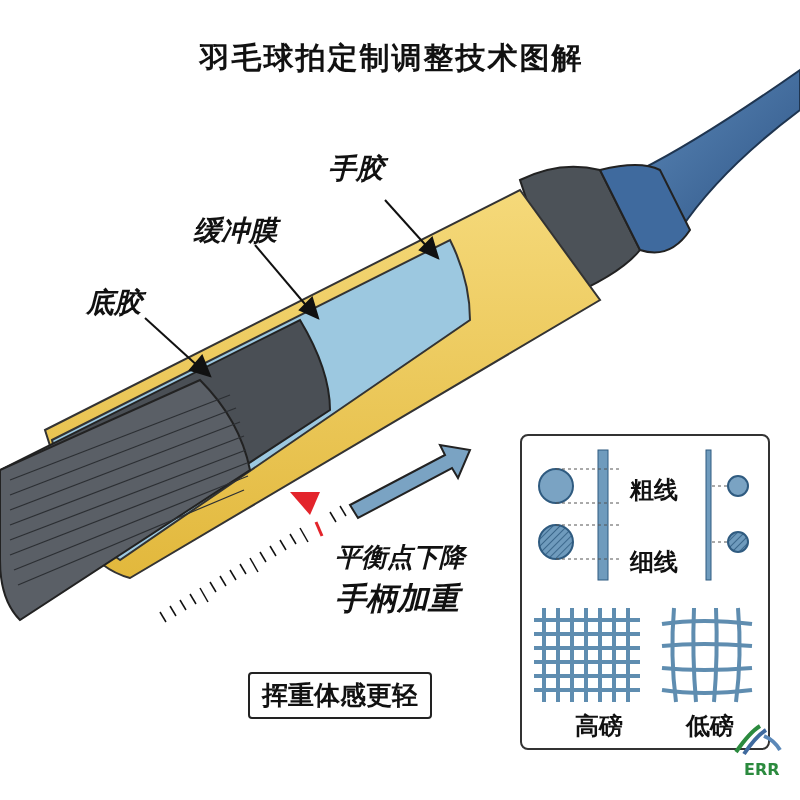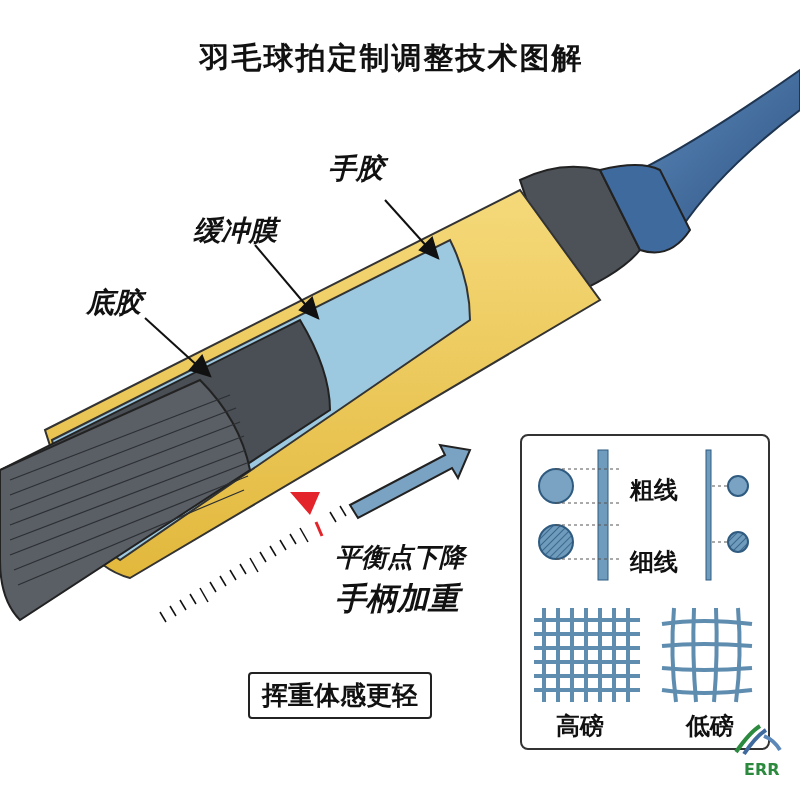--- a/index.html
+++ b/index.html
@@ -144,21 +144,21 @@
       <path d="M140 232 Q180 236 230 232"></path>
         <path d="M140 254 Q180 260 230 254"></path>
       <path d="M152 172 Q148 220 154 266"></path>
         <path d="M172 172 Q170 220 174 266"></path>
       <path d="M194 172 Q196 220 192 266"></path>
         <path d="M216 172 Q220 220 214 266"></path>
     </g>
   </svg>
   <div class="inset-label" style="left:108px;top:38px;">粗线</div>
   <div class="inset-label" style="left:108px;top:110px;text-align:center;">细线</div>
-  <div class="inset-label" style="left:34px;top:274px;text-align:right;">高磅</div>
+  <div class="inset-label" style="left:53px;top:274px;text-align:right;">高磅</div>
   <div class="inset-label" style="left:164px;top:274px;">低磅</div>
 </div>
 
 <svg style="position:absolute;left:730px;top:722px;" width="56" height="40">
   <path d="M6 30 Q20 10 30 4" stroke="#2b8a3e" stroke-width="4" fill="none"></path>
   <path d="M14 32 Q26 14 36 8" stroke="#3f6a9e" stroke-width="4" fill="none"></path>
   <path d="M34 14 Q44 18 50 28" stroke="#5b88b8" stroke-width="4" fill="none"></path>
 </svg>
 <div class="logo-text">ERR</div>
 

